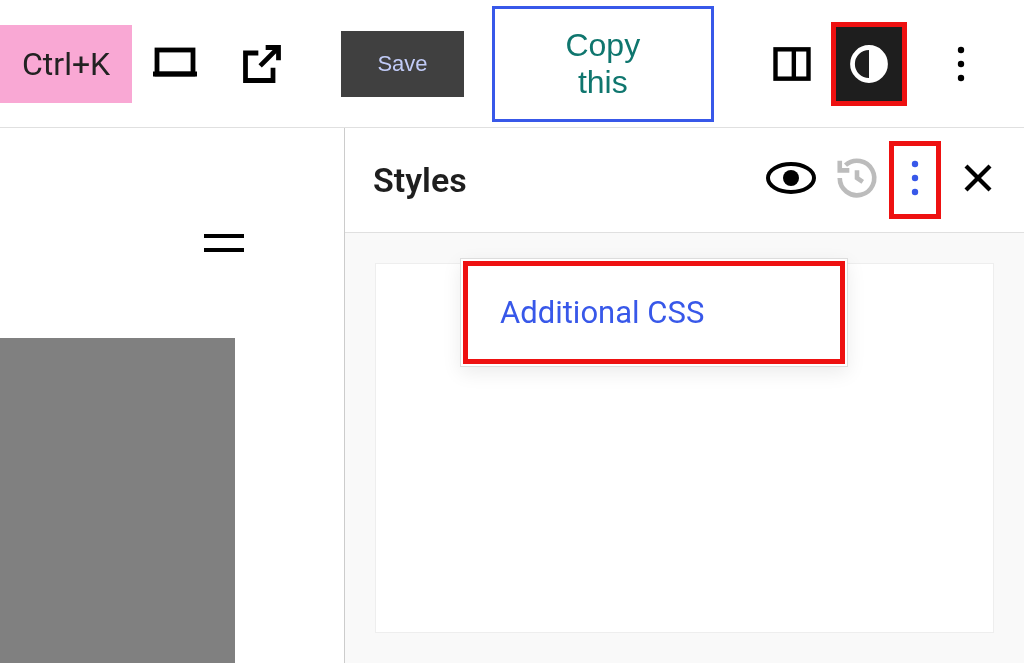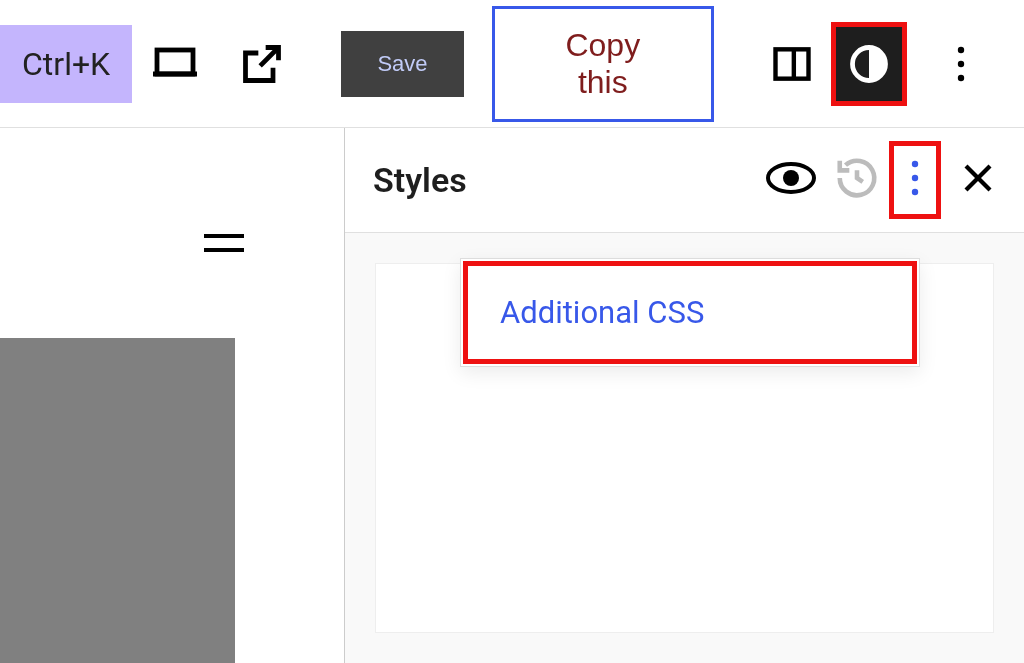--- a/index.html
+++ b/index.html
@@ -11,21 +11,21 @@
     overflow: hidden;
   }
   .toolbar {
     display: flex;
     align-items: center;
     height: 128px;
     padding: 0 20px 0 0;
     border-bottom: 1px solid #e0e0e0;
   }
   .kbd {
-    background: #c4b5fd;
+    background: #f9a8d4;
     color: #222;
     font-size: 32px;
     padding: 20px 22px;
     margin-left: 0;
   }
   .tb-icon {
     width: 56px; height: 56px;
     display: flex; align-items: center; justify-content: center;
     margin: 0 18px;
   }
@@ -34,21 +34,21 @@
     color: #c1cbf7;
     font-size: 22px;
     padding: 20px 36px;
     margin-left: 36px;
     margin-right: 28px;
     border: none;
     cursor: pointer;
   }
   .btn-copy {
     background: #fff;
-    color: #7f1d1d;
+    color: #0f766e;
     font-size: 32px;
     padding: 18px 48px;
     border: 3px solid #3858e9;
     cursor: pointer;
     margin-right: 40px;
   }
   .tb-square {
     width: 76px; height: 76px;
     display: flex; align-items: center; justify-content: center;
     margin: 0 4px;
@@ -101,21 +101,21 @@
     padding: 30px;
   }
   .panel-card {
     background: #fff;
     border: 1px solid #eee;
     height: 100%;
   }
   .dropdown {
     position: absolute;
     left: 115px; top: 25px;
-    width: 460px;
+    width: 388px;
     background: #fff;
     border: 1px solid #ddd;
     box-shadow: 0 6px 18px rgba(0,0,0,0.08);
   }
   .dropdown-item {
     padding: 36px 36px;
     font-size: 31px;
     color: #1e1e1e;
     border-bottom: 1px solid #e0e0e0;
     cursor: pointer;

